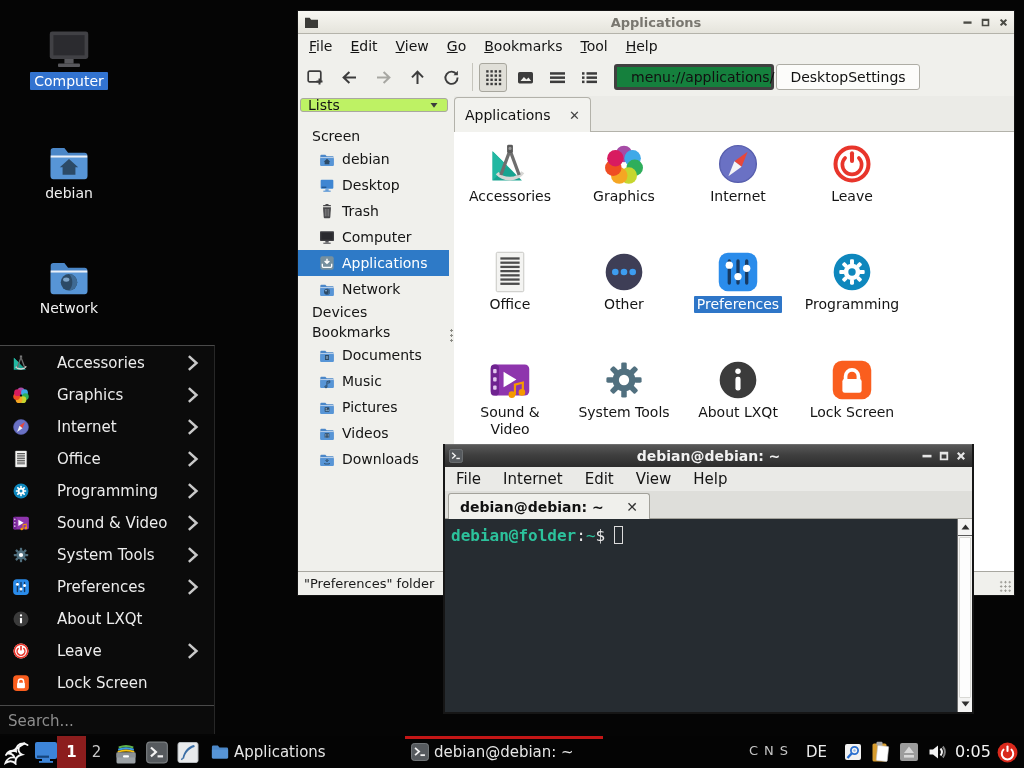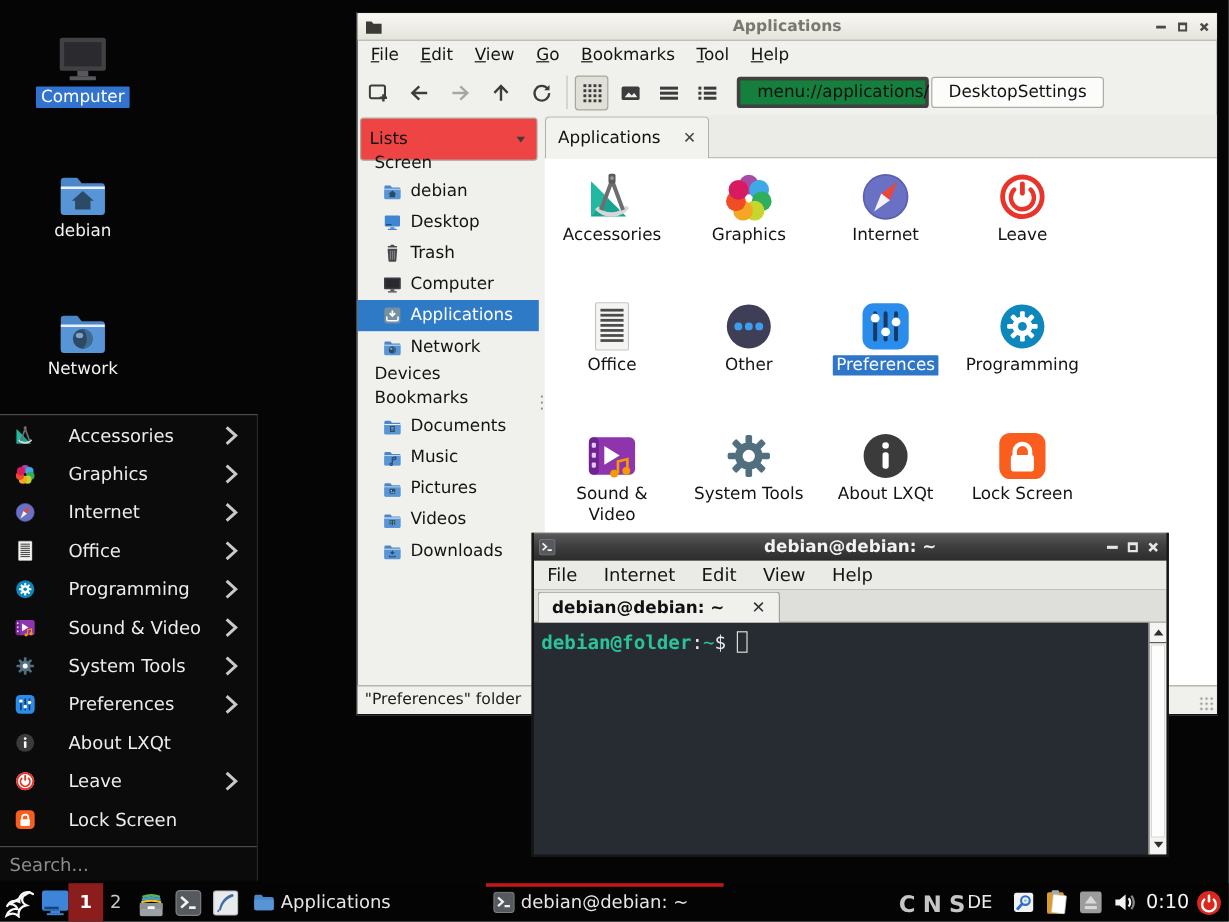--- a/index.html
+++ b/index.html
@@ -35,21 +35,21 @@
   .vbtn { width:28px; height:29px; margin-right:4px; border-radius:3px; color:#3c3c3c; display:flex; align-items:center; justify-content:center; }
   .vbtn .icon { width:17px; height:17px; }
   .vbtn.pressed { background:#e0dfd8; border:1px solid #a8a79e; }
   .fm-pathwrap { position:absolute; left:316px; top:6px; display:flex; }
   .fm-pathfield { width:160px; height:26px; background:#15803d; border:3px solid #404040; border-radius:3px; display:flex; align-items:center; padding-left:6px; }
   .fm-pathfield .icon { width:15px; height:15px; }
   .fm-pathtext { font-size:14px; color:#111; margin-left:8px; white-space:nowrap; }
   .fm-pathbtn { width:144px; height:26px; margin-left:2px; background:#fcfcfa; border:1px solid #aeada5; border-radius:3px; font-size:14px; color:#111; display:flex; align-items:center; justify-content:center; }
   .fm-body { position:absolute; left:0; top:85px; bottom:24px; right:0; display:flex; }
   .fm-sidebar { width:151px; position:relative; }
-  .fm-combo { position:absolute; left:2px; top:2px; width:148px; height:36px; background:#ef4444; border:1px solid #a9a8a0; border-radius:3px; display:flex; align-items:center; }
+  .fm-combo { position:absolute; left:2px; top:2px; width:148px; height:14px; background:#bef264; border:1px solid #a9a8a0; border-radius:3px; display:flex; align-items:center; }
   .fm-combo-label { font-size:14px; color:#141414; margin-left:7px; flex:1; }
   .fm-combo .icon { width:10px; height:10px; margin-right:8px; color:#3c3c3c; }
   .fm-tree { position:absolute; left:0; right:0; top:30px; }
   .fm-row { display:flex; align-items:center; }
   .fm-row.t-header { height:20px; padding-left:7px; font-size:14px; color:#141414; }
   .fm-row.t-item { height:26px; padding-left:21px; }
   .fm-row.t-item .icon { width:16px; height:16px; }
   .fm-row-label { font-size:14px; color:#141414; margin-left:7px; white-space:nowrap; }
   .fm-row.t-item.selected { background:#2e7ac7; }
   .fm-row.t-item.selected .fm-row-label { color:#ffffff; }
@@ -111,21 +111,21 @@
   
   #taskbar { position:absolute; left:0; bottom:0; width:1024px; height:32px; background:#040404; z-index:10; }
   #taskbar .abs { position:absolute; }
   .tb-icon-btn { display:flex; align-items:center; justify-content:center; }
   .ws1 { left:57px; top:0; width:29px; height:32px; background:#8c1d1d; display:flex; align-items:center; justify-content:center; font-size:15px; font-weight:bold; color:#ffffff; }
   .ws2 { left:86px; top:0; width:21px; height:32px; display:flex; align-items:center; justify-content:center; font-size:15px; color:#c9c9c9; }
   .task { display:flex; align-items:center; height:32px; }
   .task .icon { width:18px; height:18px; }
   .task-label { font-size:15px; color:#e6e6e6; margin-left:5px; white-space:nowrap; }
   .task.active::before { content:""; position:absolute; left:0; right:0; top:0; height:3px; background:#c41616; }
-  .kbd-ind { font-size:19px; font-weight:bold; color:#c6c6c6; letter-spacing:0; }
+  .kbd-ind { font-size:13px; font-weight:normal; color:#c6c6c6; letter-spacing:0; }
   .kbd-ind span { margin-right:6px; }
   .kbd-layout { font-size:15px; color:#ececec; }
   .clock { font-size:16px; color:#f4f4f4; }
 </style>
 </head>
 <body>
 
 <div id="desktop">
   <div class="desk-item selected" style="left: 9px; top: 26px;">
       <span class="icon desk-icon">
@@ -1043,21 +1043,21 @@
       </span><span class="tb-icon-btn" style="display:inline-flex;width:21px;height:22px;margin-right:7px;vertical-align:top;">
         <span class="icon" style="width:20px;height:22px;">
           <svg viewBox="0 0 20 20">
             <path d="M2.5 7.5 h3.5 L11 3.5 v13 L6 12.5 H2.5 z" fill="#f2f2f2"></path>
             <path d="M13.5 6.5 a5.5 5.5 0 0 1 0 7" fill="none" stroke="#f2f2f2" stroke-width="2"></path>
             <path d="M15.8 4.5 a8.5 8.5 0 0 1 0 11" fill="none" stroke="#f2f2f2" stroke-width="2" opacity="0.55"></path>
           </svg>
         </span>
       </span>
   </span>
-  <span class="abs clock" style="left:955px;top:6px;">0:10</span>
+  <span class="abs clock" style="left:955px;top:6px;">0:05</span>
   <span class="abs tb-icon-btn" style="left:996px;top:5px;width:22px;height:22px;">
       <span class="icon" style="width:21px;height:21px;">
         <svg viewBox="0 0 22 22">
           <circle cx="11" cy="11" r="10.4" fill="#da291c"></circle>
           <path d="M6.8 8 a6 6 0 1 0 8.4 0" fill="none" stroke="#ffffff" stroke-width="2.1" stroke-linecap="round"></path>
           <rect x="9.9" y="3.6" width="2.2" height="7" rx="1.1" fill="#ffffff"></rect>
         </svg>
       </span>
     </span>
 </div>

